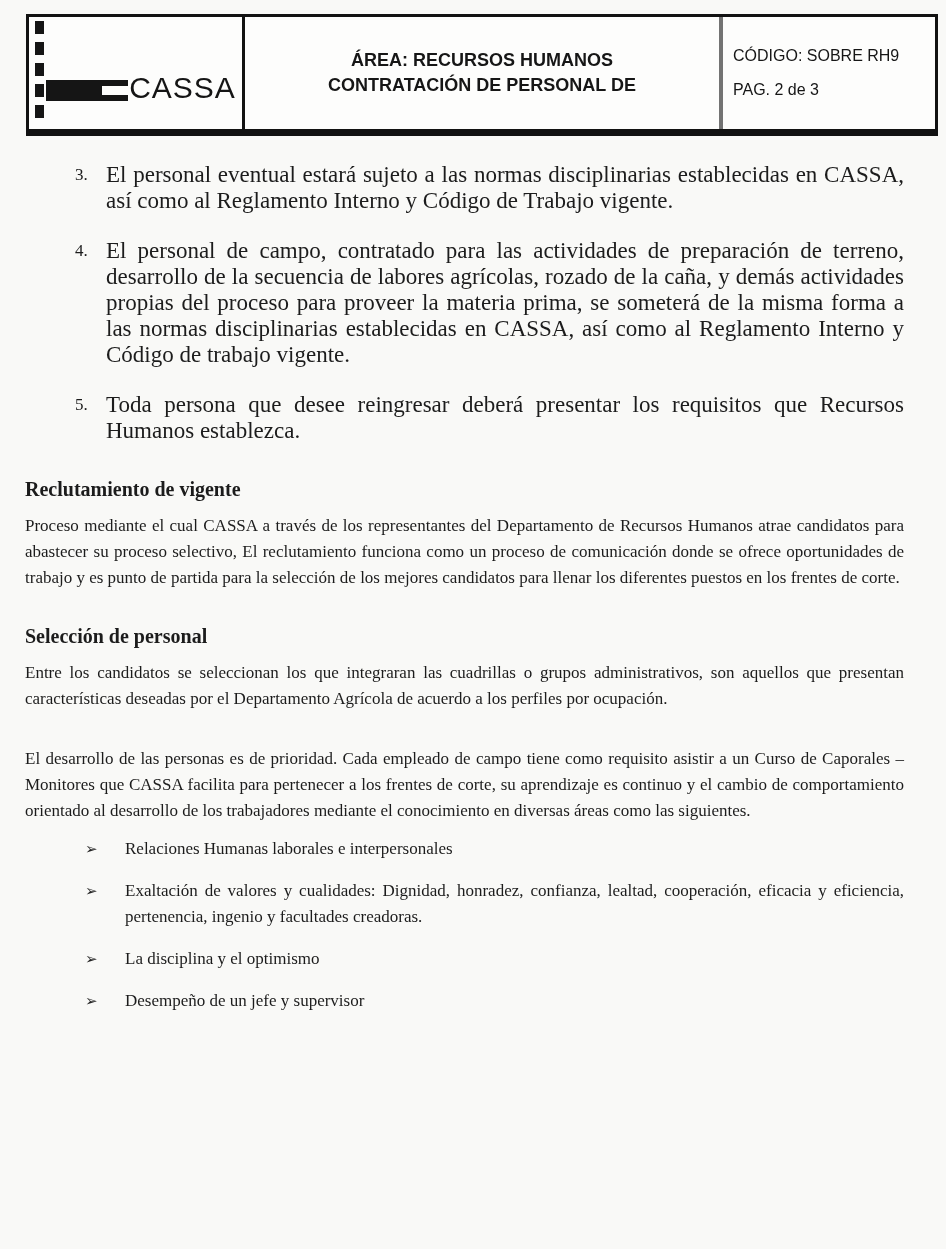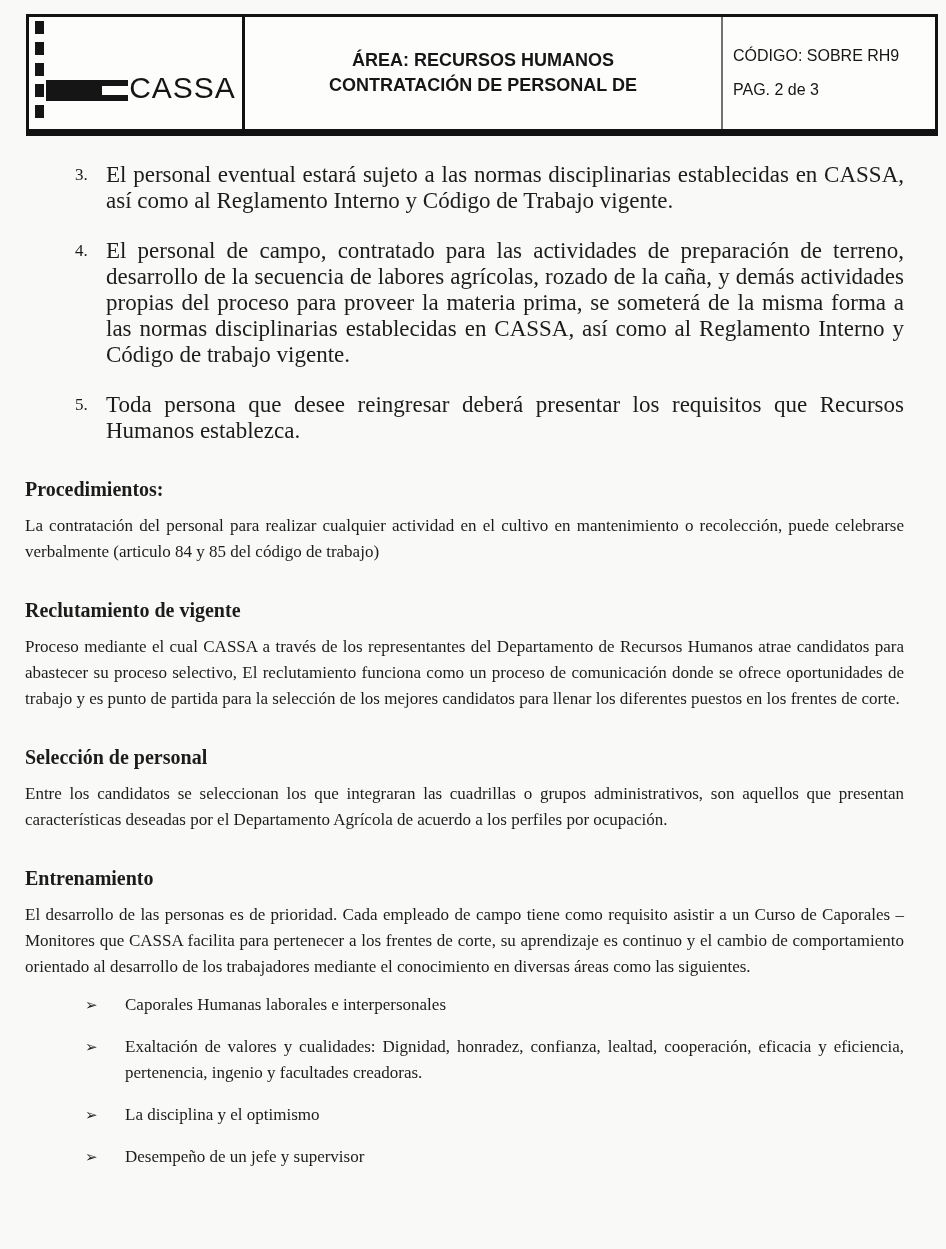--- a/index.html
+++ b/index.html
@@ -42,21 +42,21 @@
     border-top: 6px solid #151515; border-bottom: 6px solid #151515;
     box-sizing: border-box; margin-top: 34px;
   }
   .logo-text {
     font-family: "Liberation Sans", sans-serif;
     font-weight: normal; font-size: 30px; letter-spacing: 1px;
     margin-top: 30px; margin-left: 1px; color: #151515;
   }
   .cell-title {
     flex: 1;
-    border-right: 2px solid #737373;
+    border-right: 4px solid #737373;
     display: flex; flex-direction: column; align-items: center; justify-content: center;
     padding: 13px 6px;
     text-align: center;
     font-family: "Liberation Sans", sans-serif;
     font-weight: bold; font-size: 18px; line-height: 25px;
     color: #161616;
   }
   .cell-code {
     width: 212px; flex: none;
     display: flex; flex-direction: column; justify-content: center;
@@ -117,44 +117,39 @@
     </div>
     <div class="num-item">
       <span class="num-label">4.</span>
       <span class="num-text">El personal de campo, contratado para las actividades de preparación de terreno, desarrollo de la secuencia de labores agrícolas, rozado de la caña, y demás actividades propias del proceso para proveer la materia prima, se someterá de la misma forma a las normas disciplinarias establecidas en CASSA, así como al Reglamento Interno y Código de trabajo vigente.</span>
     </div>
     <div class="num-item">
       <span class="num-label">5.</span>
       <span class="num-text">Toda persona que desee reingresar deberá presentar los requisitos que Recursos Humanos establezca.</span>
     </div>
 
-    <div class="section">
-      <div class="section-heading">Procedimientos:</div>
-      <p class="section-body">La contratación del personal para realizar cualquier actividad en el cultivo en mantenimiento o recolección, puede celebrarse verbalmente (articulo 84 y 85 del código de trabajo)</p>
-    </div>
 
     <div class="section">
       <div class="section-heading">Reclutamiento de vigente</div>
       <p class="section-body">Proceso mediante el cual CASSA a través de los representantes del Departamento de Recursos Humanos atrae candidatos para abastecer su proceso selectivo, El reclutamiento funciona como un proceso de comunicación donde se ofrece oportunidades de trabajo y es punto de partida para la selección de los mejores candidatos para llenar los diferentes puestos en los frentes de corte.</p>
     </div>
 
     <div class="section">
       <div class="section-heading">Selección de personal</div>
       <p class="section-body">Entre los candidatos se seleccionan los que integraran las cuadrillas o grupos administrativos, son aquellos que presentan características deseadas por el Departamento Agrícola de acuerdo a los perfiles por ocupación.</p>
     </div>
 
     <div class="section">
-      <div class="section-heading">Entrenamiento</div>
       <p class="section-body">El desarrollo de las personas es de prioridad. Cada empleado de campo tiene como requisito asistir a un Curso de Caporales – Monitores que CASSA facilita para pertenecer a los frentes de corte, su aprendizaje es continuo y el cambio de comportamiento orientado al desarrollo de los trabajadores mediante el conocimiento en diversas áreas como las siguientes.</p>
     </div>
 
     <div class="bullets">
       <div class="bullet-item">
         <span class="bullet-marker">➢</span>
-        <span class="bullet-text">Caporales Humanas laborales e interpersonales</span>
+        <span class="bullet-text">Relaciones Humanas laborales e interpersonales</span>
       </div>
       <div class="bullet-item">
         <span class="bullet-marker">➢</span>
         <span class="bullet-text">Exaltación de valores y cualidades:  Dignidad, honradez, confianza, lealtad, cooperación, eficacia y eficiencia, pertenencia, ingenio y facultades creadoras.</span>
       </div>
       <div class="bullet-item">
         <span class="bullet-marker">➢</span>
         <span class="bullet-text">La disciplina y el optimismo</span>
       </div>
       <div class="bullet-item">

